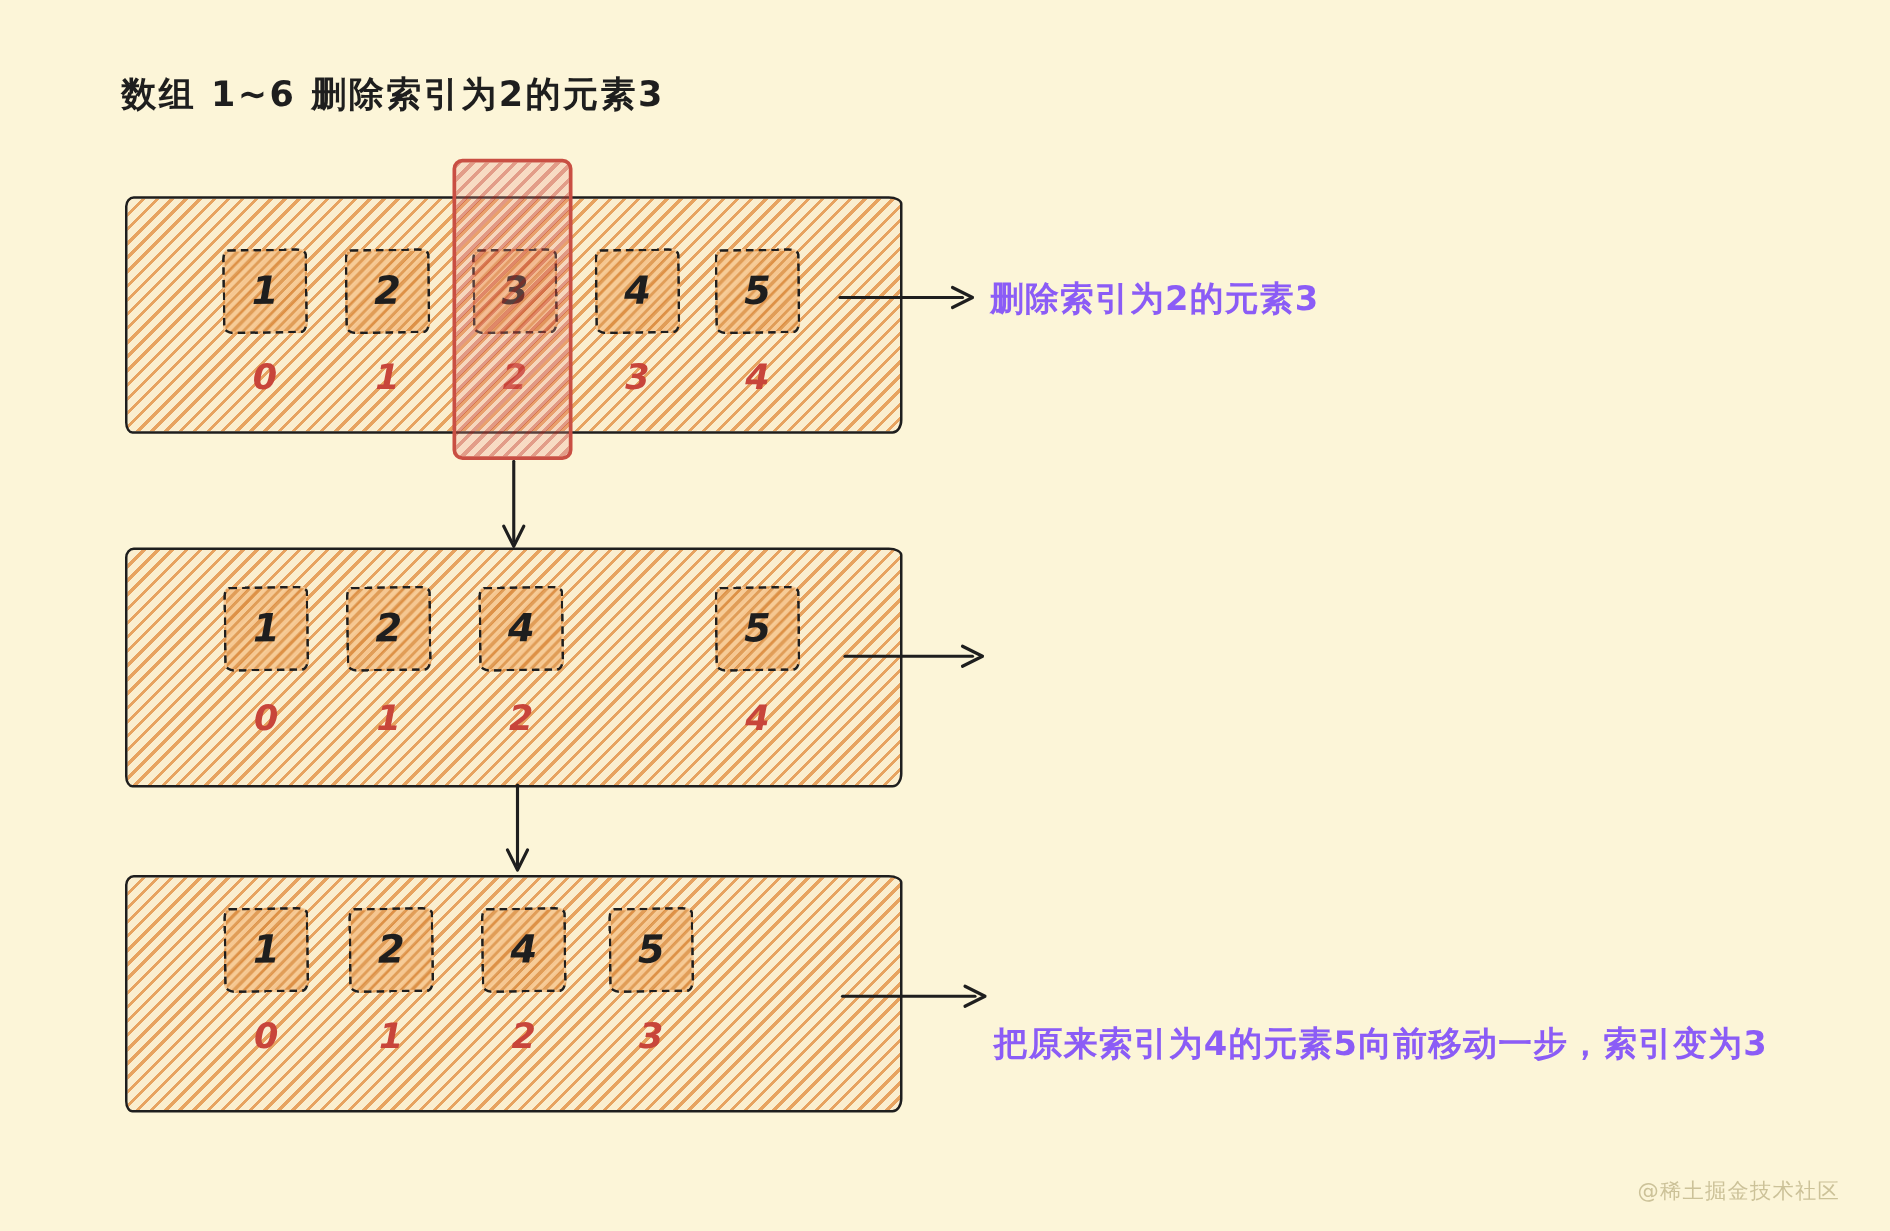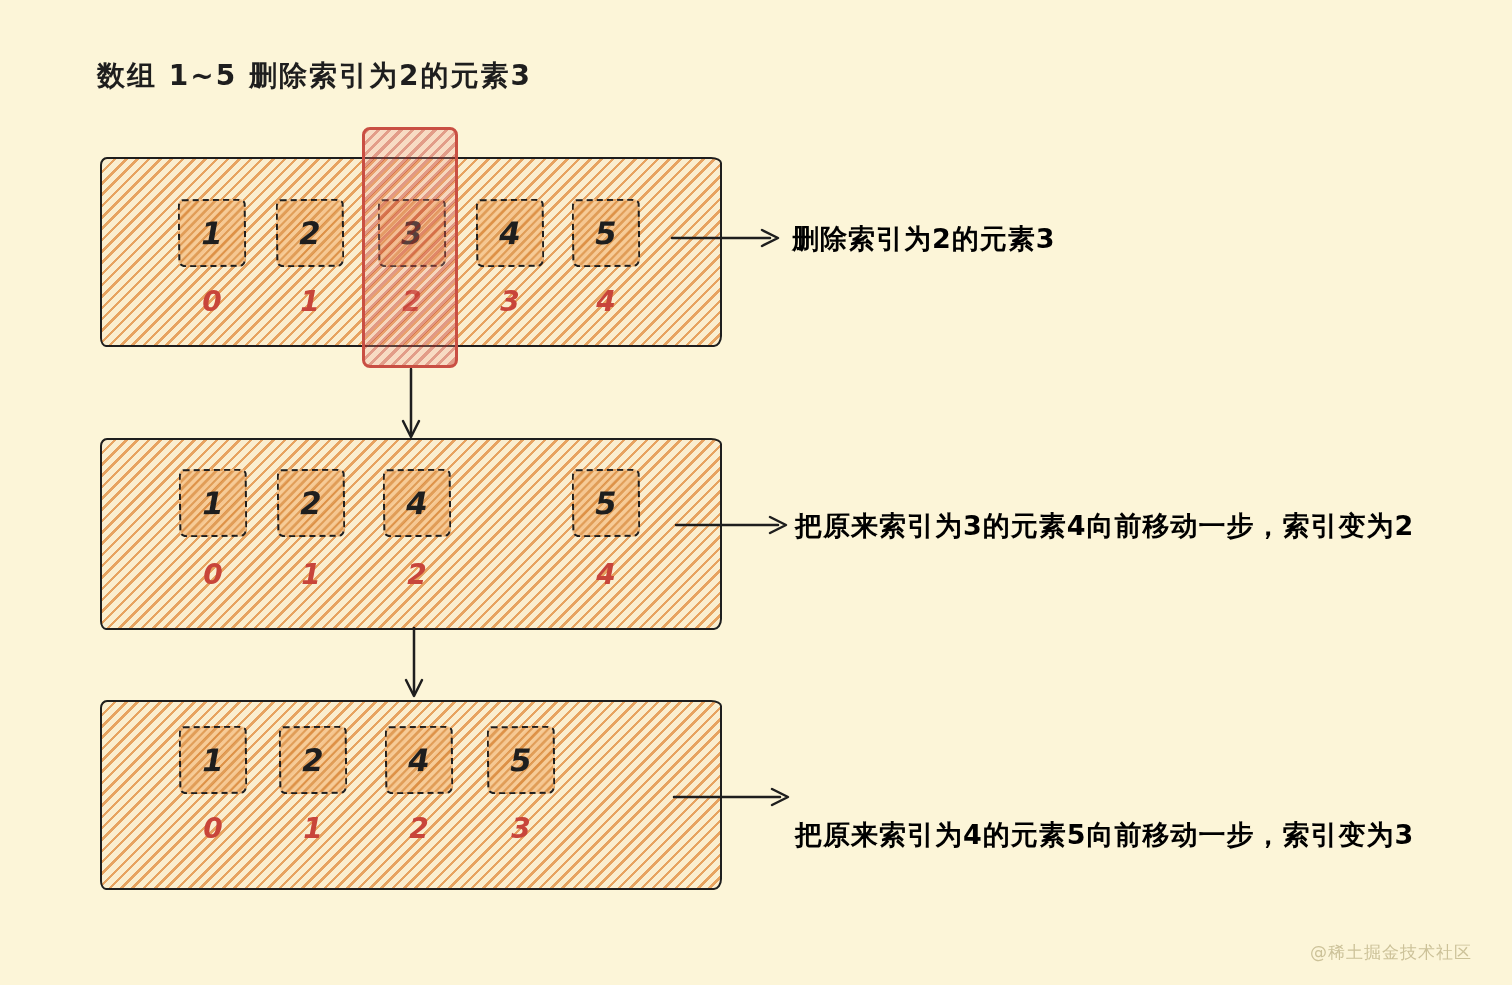--- a/index.html
+++ b/index.html
@@ -78,21 +78,21 @@
       rgba(201,69,58,0.50) 0 3px,
       rgba(236,152,142,0.28) 3px 8px);
     z-index: 5;
   }
 
   .step-label {
     position: absolute;
     font-size: 27px;
     font-weight: bold;
     letter-spacing: 1px;
-    color: #000000;
+    color: #8b5cf6;
     white-space: nowrap;
   }
   .label-1 { left: 792px; top: 221px; }
   .label-2 { left: 795px; top: 508px; }
   .label-3 { left: 795px; top: 781px; margin-top: 36px; }
 
   .arrow-svg { position: absolute; overflow: visible; }
 
   .watermark {
     position: absolute;
@@ -100,21 +100,21 @@
     font-size: 17px;
     letter-spacing: 1px;
     color: rgba(164, 152, 100, 0.55);
   }
 </style>
 </head>
 <body>
 
 <div class="canvas">
 
-  <div class="diagram-title">数组 1~5 删除索引为2的元素3</div>
+  <div class="diagram-title">数组 1~6 删除索引为2的元素3</div>
 
   <div class="array-rect row-1">
       <div class="cell-box" style="left: 76px; top: 40px;">1</div>
       <div class="cell-index" style="left: 76px; top: 126px;">0</div>
       <div class="cell-box" style="left: 174px; top: 40px;">2</div>
       <div class="cell-index" style="left: 174px; top: 126px;">1</div>
       <div class="cell-box" style="left: 276px; top: 40px;">3</div>
       <div class="cell-index" style="left: 276px; top: 126px;">2</div>
       <div class="cell-box" style="left: 374px; top: 40px;">4</div>
       <div class="cell-index" style="left: 374px; top: 126px;">3</div>
@@ -140,21 +140,20 @@
       <div class="cell-index" style="left: 77px; top: 110px;">0</div>
       <div class="cell-box" style="left: 177px; top: 24px;">2</div>
       <div class="cell-index" style="left: 177px; top: 110px;">1</div>
       <div class="cell-box" style="left: 283px; top: 24px;">4</div>
       <div class="cell-index" style="left: 283px; top: 110px;">2</div>
       <div class="cell-box" style="left: 385px; top: 24px;">5</div>
       <div class="cell-index" style="left: 385px; top: 110px;">3</div>
     </div>
 
   <div class="step-label label-1">删除索引为2的元素3</div>
-  <div class="step-label label-2">把原来索引为3的元素4向前移动一步，索引变为2</div>
   <div class="step-label label-3">把原来索引为4的元素5向前移动一步，索引变为3</div>
 
   <svg class="arrow-svg" style="left:672px; top:226px;" width="112" height="24">
     <line x1="0" y1="12" x2="98" y2="12" stroke="#1E1E1E" stroke-width="2.5" stroke-linecap="round"></line>
     <polyline points="90,4 106,12 90,20" fill="none" stroke="#1E1E1E" stroke-width="2.5" stroke-linecap="round" stroke-linejoin="round"></polyline>
   </svg>
   <svg class="arrow-svg" style="left:676px; top:513px;" width="116" height="24">
     <line x1="0" y1="12" x2="102" y2="12" stroke="#1E1E1E" stroke-width="2.5" stroke-linecap="round"></line>
     <polyline points="94,4 110,12 94,20" fill="none" stroke="#1E1E1E" stroke-width="2.5" stroke-linecap="round" stroke-linejoin="round"></polyline>
   </svg>

